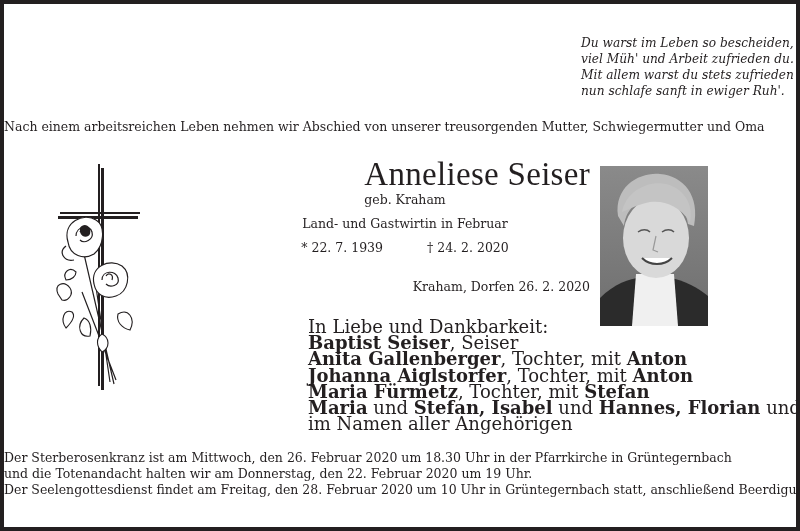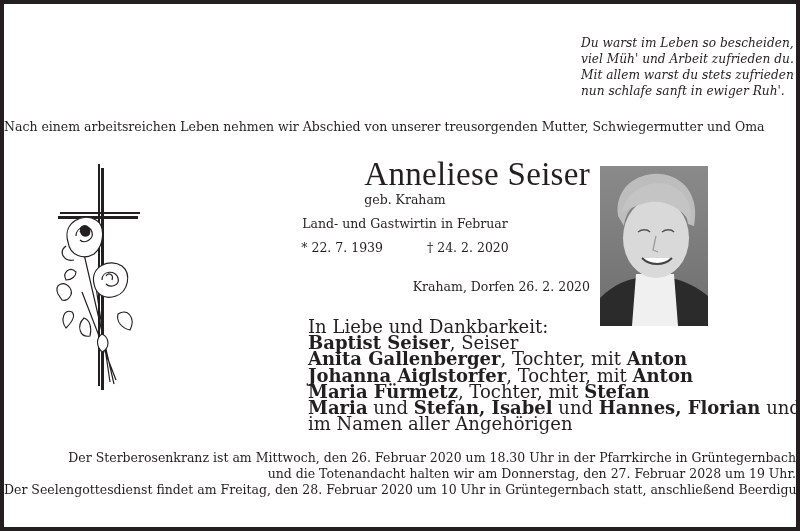--- a/index.html
+++ b/index.html
@@ -15,21 +15,21 @@
   .center-line { left: 216px; width: 370px; text-align: center; font-size: 12.5px; white-space: nowrap; }
   .nee { top: 188px; }
   .job { top: 212px; }
   .dates { top: 236px; }
   .dates span { display: inline-block; }
   .dates .death { margin-left: 40px; }
   .place { top: 275px; text-align: right; }
   .family { left: 304px; top: 315px; font-size: 18px; line-height: 16.2px; }
   .family div { white-space: nowrap; }
   .family b { font-weight: bold; }
-  .services { left: 0; width: 792px; top: 446px; text-align: right; font-size: 12.5px; line-height: 16px; }
+  .services { left: 0; width: 792px; top: 446px; text-align: left; font-size: 12.5px; line-height: 16px; }
   .services div { white-space: nowrap; }
   .photo { left: 596px; top: 162px; width: 108px; height: 160px; background: #7a7a7a; overflow: hidden; }
   .cross { left: 40px; top: 158px; width: 110px; height: 230px; }
 </style>
 </head>
 <body>
 
 <div class="page">
 
   <div class="abs poem">
@@ -120,17 +120,17 @@
     <div><b>Baptist Seiser</b><span>, Seiser</span></div>
     <div><b>Anita Gallenberger</b><span>, Tochter, mit </span><b>Anton</b></div>
     <div><b>Johanna Aiglstorfer</b><span>, Tochter, mit </span><b>Anton</b></div>
     <div><b>Maria Fürmetz</b><span>, Tochter, mit </span><b>Stefan</b></div>
     <div><b>Maria</b><span> und </span><b>Stefan, Isabel</b><span> und </span><b>Hannes, Florian</b><span> und </span><b>Julia,</b><span> Enkelkinder</span></div>
     <div>im Namen aller Angehörigen</div>
   </div>
 
   <div class="abs services">
     <div>Der Sterberosenkranz ist am Mittwoch, den 26. Februar 2020 um 18.30 Uhr in der Pfarrkirche in Grüntegernbach</div>
-    <div>und die Totenandacht halten wir am Donnerstag, den 27. Februar 2028 um 19 Uhr.</div>
+    <div>und die Totenandacht halten wir am Donnerstag, den 22. Februar 2020 um 19 Uhr.</div>
     <div>Der Seelengottesdienst findet am Freitag, den 28. Februar 2020 um 10 Uhr in Grüntegernbach statt, anschließend Beerdigung.</div>
   </div>
 
 </div>
 
 </body></html>

